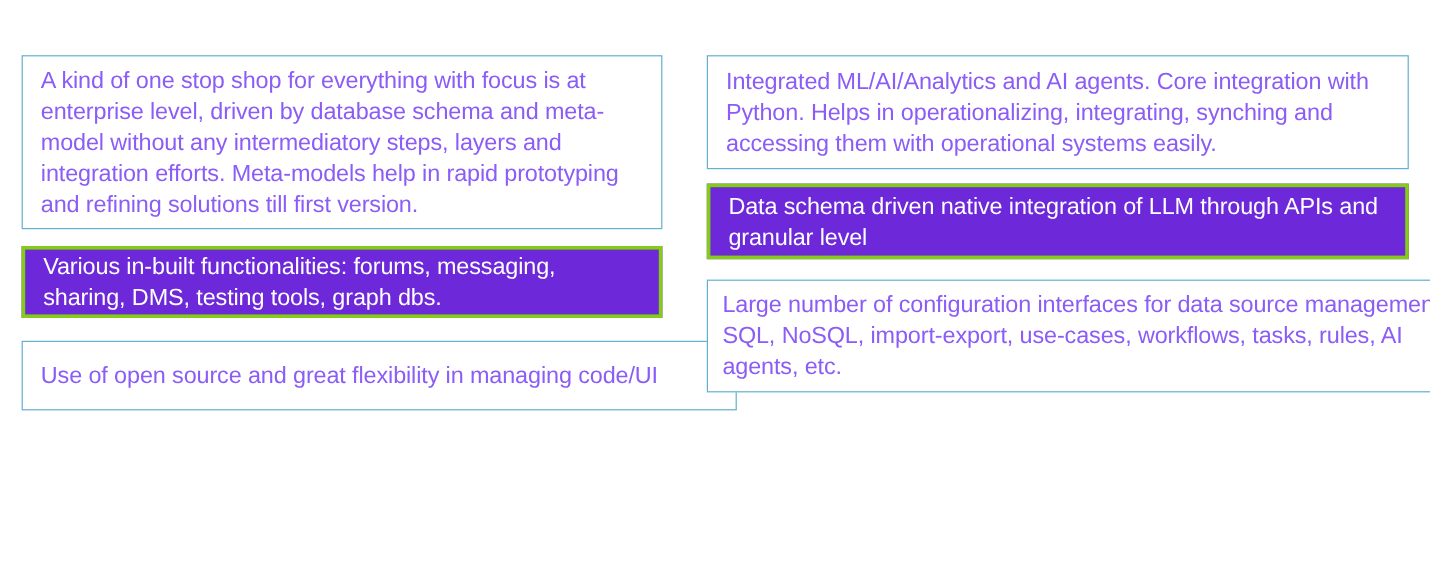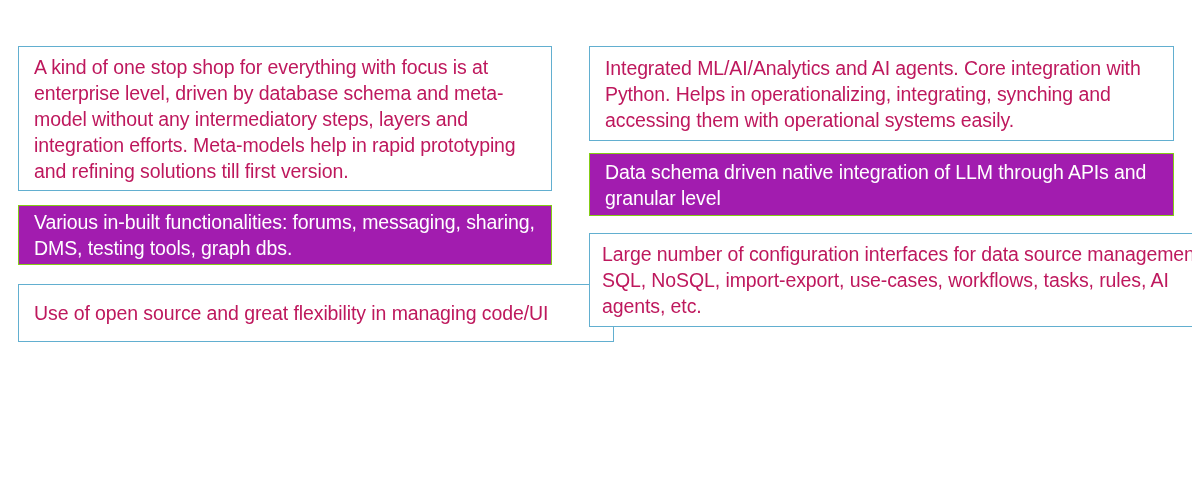--- a/index.html
+++ b/index.html
@@ -41,27 +41,27 @@
     letter-spacing: -0.1px;
   }
 
   
   .card.outline {
     background: #ffffff;
     border: 1px solid #62AFD0;
     padding: 8px 14px 8px 15px;
   }
   .card.outline .card-text {
-    color: #be185d;
+    color: #8b5cf6;
   }
 
   
   .card.solid {
-    background: #a21caf;
-    border: 1px solid #84cc16;
+    background: #6d28d9;
+    border: 3px solid #84cc16;
     padding: 8px 14px 8px 15px;
   }
   .card.solid .card-text {
     color: #FFFFFF;
   }
 
   
   #left-card-0 { left: 0; top: 46px;  width: 534px; height: 145px; }
   #left-card-1 { left: 0; top: 205px; width: 534px; height: 60px;  }
   #left-card-2 { left: 0; top: 284px; width: 596px; height: 58px;  }

